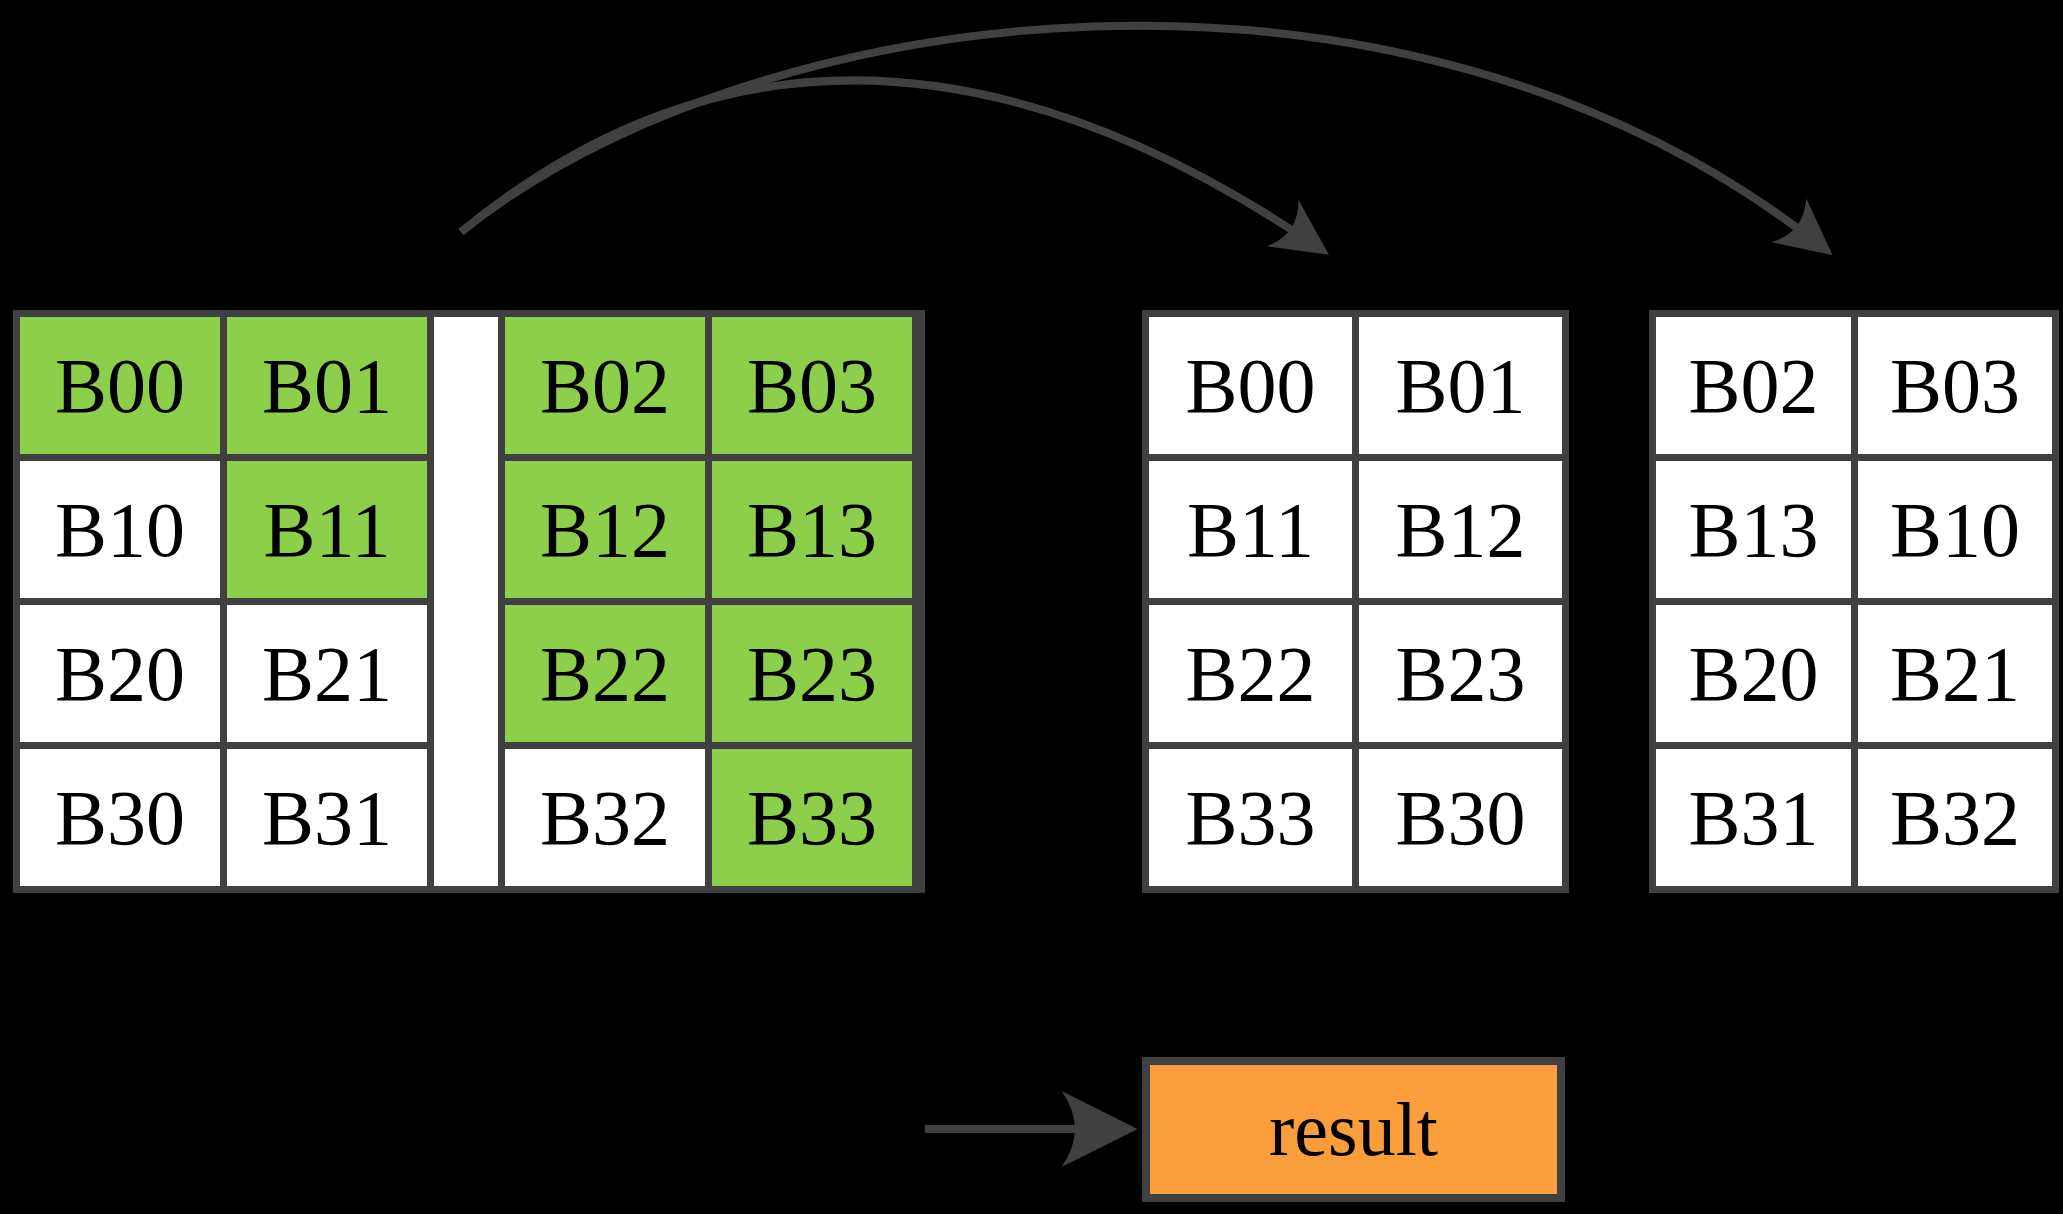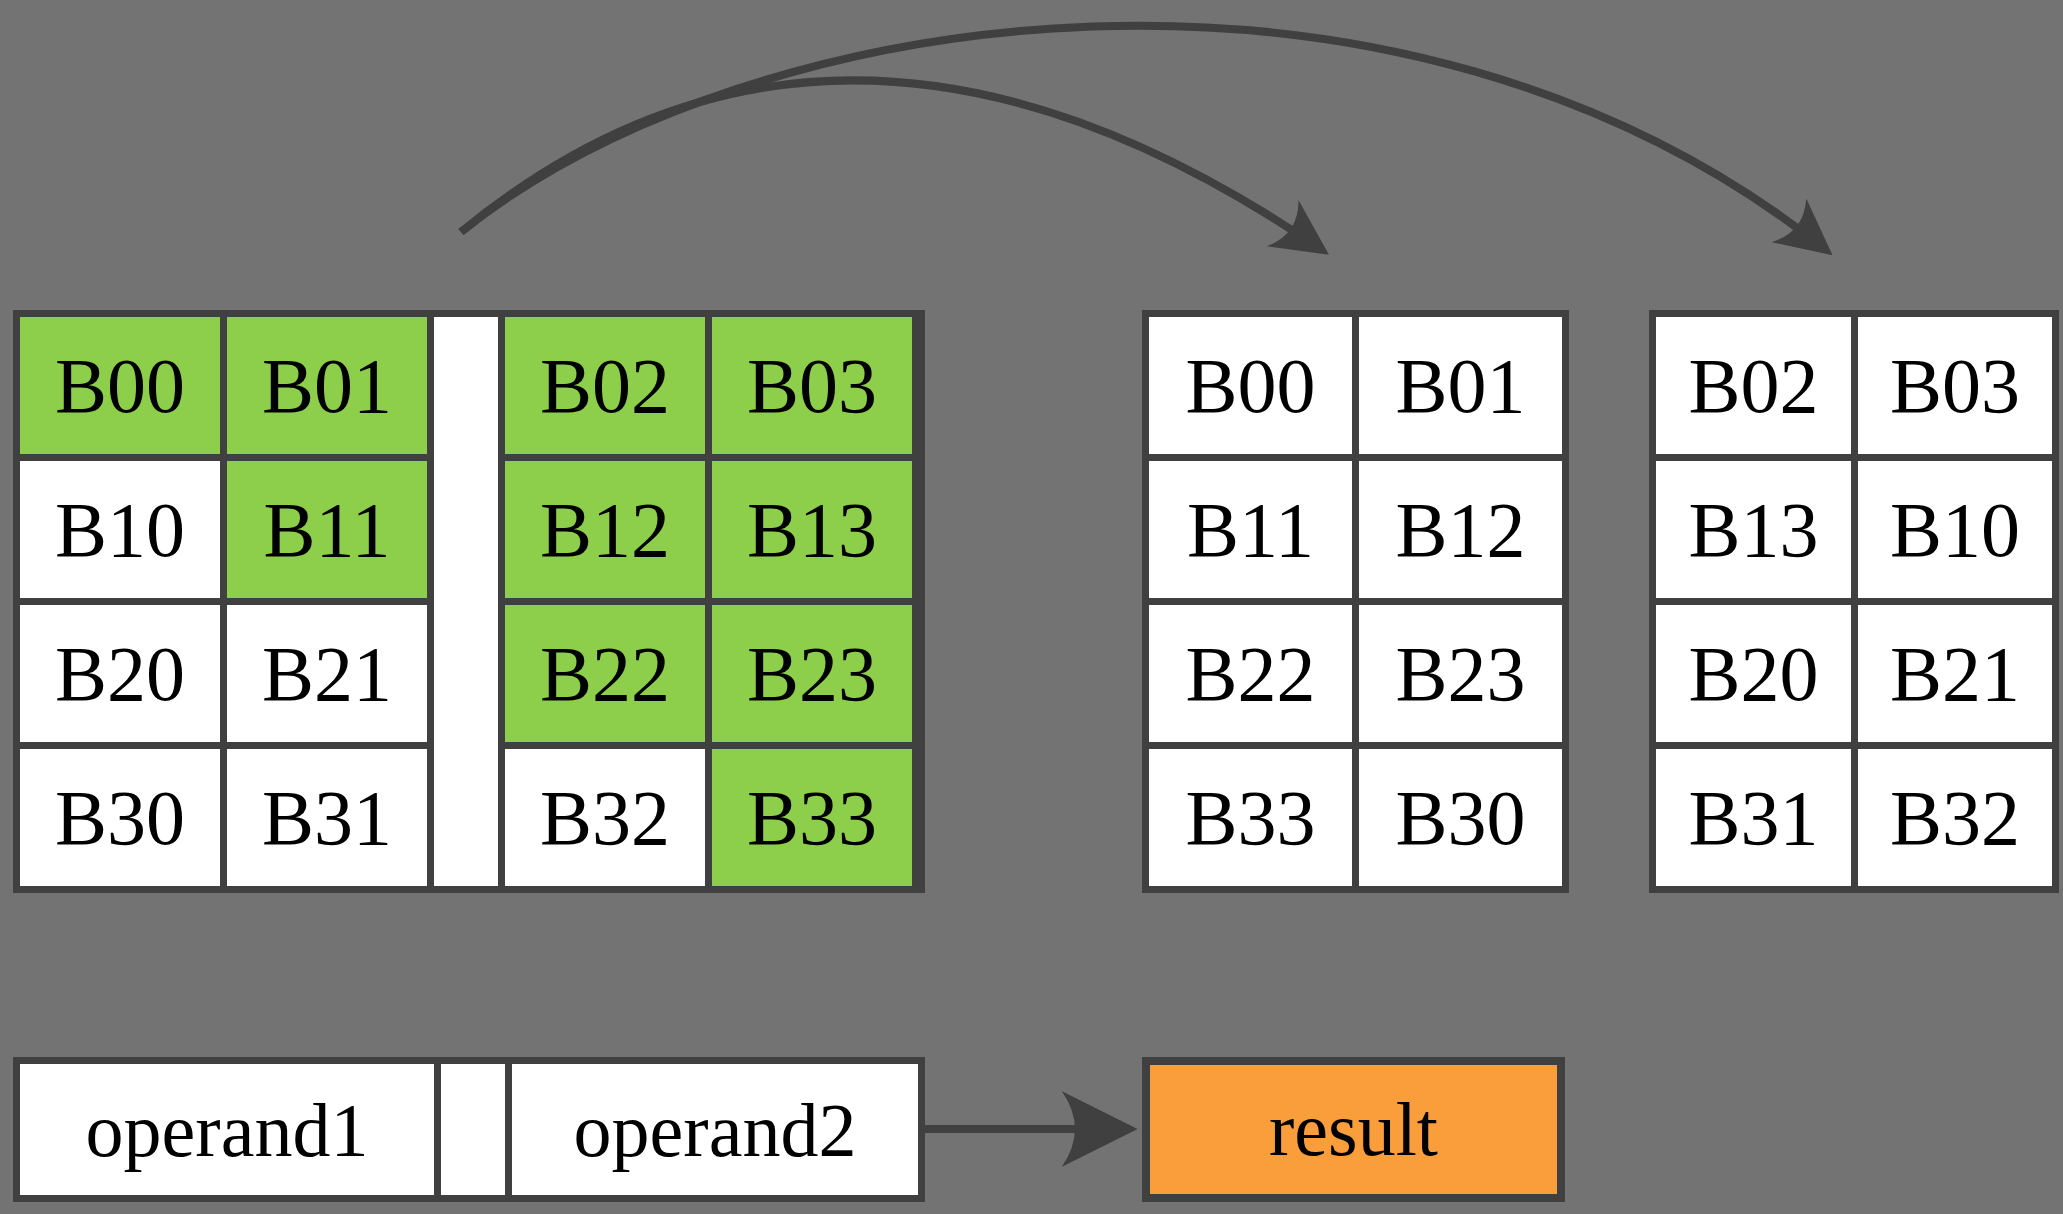--- a/index.html
+++ b/index.html
@@ -1,19 +1,19 @@
 <!DOCTYPE html>
 <html style="--border: #404040; --green: #8DCE4A; --blue: #66CCFF; --salmon: #FA9A64; --orange: #FA9D3B;"><head>
 <meta charset="utf-8">
 <style>
   html,body{margin:0;padding:0;background:#ffffff;}
   .canvas{
     position:relative;
     width:2063px;height:1214px;
-    background:#737373;
+    background:#000000;
     font-family:"Liberation Serif","DejaVu Serif",serif;
     overflow:hidden;
     text-decoration:underline;
   }
   .arrows{position:absolute;left:0;top:0;width:2063px;height:1214px;z-index:5;}
   .arrows path.shaft{fill:none;stroke:var(--border,#404040);stroke-width:8;}
   .arrows .head{fill:var(--border,#404040);}
 
   .grid{
     position:absolute;
@@ -124,21 +124,16 @@
     <div class="cell">B02</div>
     <div class="cell">B03</div>
     <div class="cell">B13</div>
     <div class="cell">B10</div>
     <div class="cell">B20</div>
     <div class="cell">B21</div>
     <div class="cell">B31</div>
     <div class="cell">B32</div>
   </div>
 
-  <div class="grid operand-row">
-    <div class="cell op1">operand1</div>
-    <div class="ospacer"></div>
-    <div class="cell op2">operand2</div>
-  </div>
 
   <div class="result-box">result</div>
 
 </div>
 
 </body></html>

